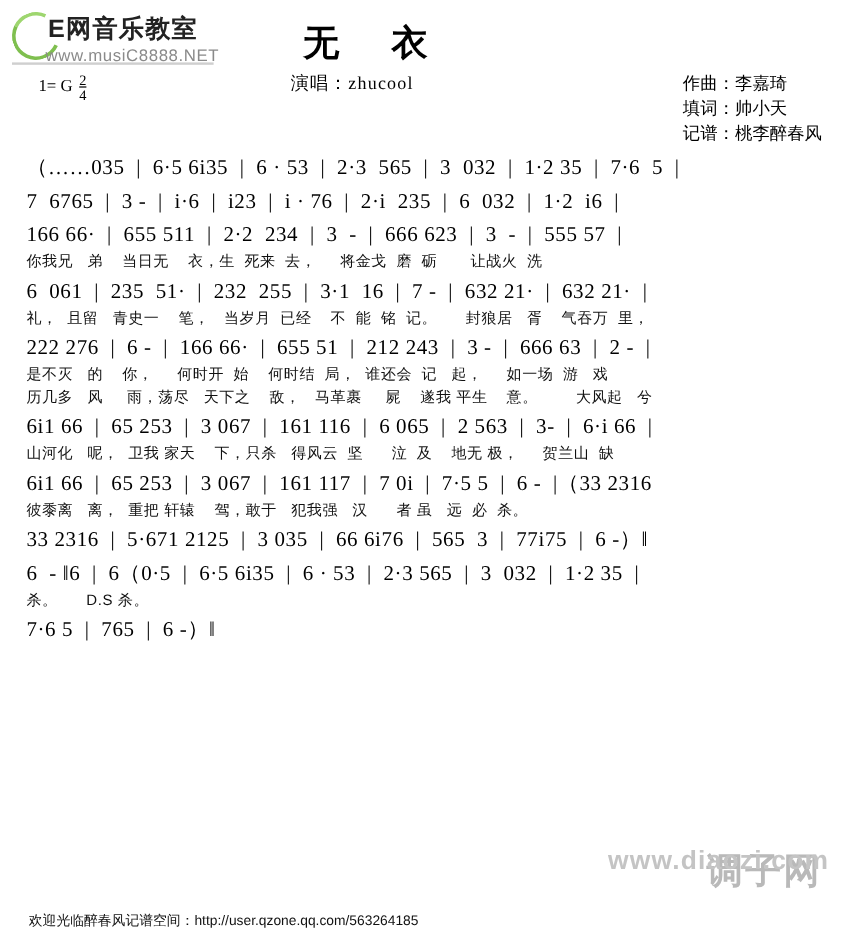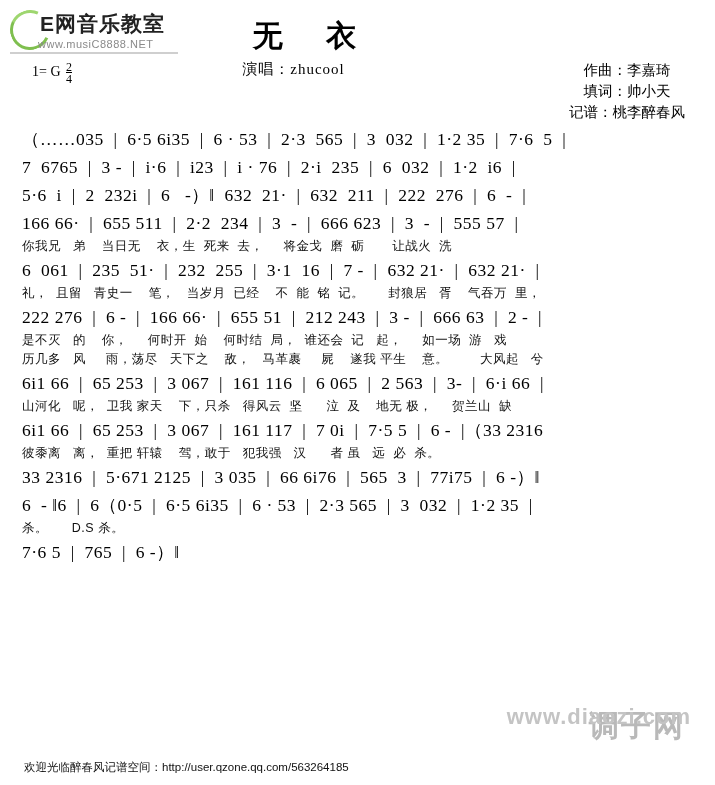--- a/index.html
+++ b/index.html
@@ -23,39 +23,39 @@
   }
   .logo-text{
     position:absolute; left:30px; top:2px;
     font-family:"Liberation Sans", sans-serif;
     font-size:21px; font-weight:bold; letter-spacing:1px;
     color:#222;
   }
   .logo-sub{
     position:absolute; left:28px; top:30px;
     font-family:"Liberation Sans", sans-serif;
-    font-size:11px; color:#8a8a8a; letter-spacing:0.5px;
+    font-size:14px; color:#8a8a8a; letter-spacing:0.5px;
   }
   .logo-rule{
     position:absolute; left:0; top:44px; width:168px; height:2px;
     background:#cfcfcf;
   }
 
   .title{
     position:absolute; left:0; top:16px; width:627px; text-align:center;
     font-size:30px; font-weight:bold; letter-spacing:18px;
     font-family:"Liberation Serif", serif;
   }
   .singer{
     position:absolute; left:0; top:60px; width:587px; text-align:center;
     font-size:15px; letter-spacing:1px;
   }
   .credits{
     position:absolute; right:30px; top:60px;
-    font-size:14.5px; line-height:21px; text-align:center;
+    font-size:14.5px; line-height:21px; text-align:left;
   }
   .keysig{
     position:absolute; left:32px; top:62px;
     font-size:14px; font-family:"Liberation Serif", serif;
   }
   .keysig .frac{
     display:inline-block; vertical-align:middle; text-align:center;
     line-height:10px; font-size:12px; margin-left:2px;
   }
   .keysig .frac span{display:block;}
@@ -132,23 +132,20 @@
 </div>
 
 <div class="score">
   <div class="line">
       <div class="notes">（……035  |  6·5 6i35  |  6 · 53  |  2·3  565  |  3  032  |  1·2 35  |  7·6  5  |</div>
     </div>
   <div class="line">
       <div class="notes">7  6765  |  3 -  |  i·6  |  i23  |  i · 76  |  2·i  235  |  6  032  |  1·2  i6  |</div>
     </div>
   <div class="line">
-      <div class="notes">5·6  i  |  2  232i  |  6   -）‖  632  21·  |  632  211  |  222  276  |  6  -  |</div>
-    </div>
-  <div class="line">
       <div class="notes">166 66·  |  655 511  |  2·2  234  |  3  -  |  666 623  |  3  -  |  555 57  |</div>
     </div>
   <div class="line">
       <div class="lyrics">你我兄   弟    当日无    衣，生  死来  去，     将金戈  磨  砺       让战火  洗</div>
     </div>
   <div class="line">
       <div class="notes">6  061  |  235  51·  |  232  255  |  3·1  16  |  7 -  |  632 21·  |  632 21·  |</div>
     </div>
   <div class="line">
       <div class="lyrics">礼，  且留   青史一    笔，   当岁月  已经    不  能  铭  记。      封狼居   胥    气吞万  里，</div>

